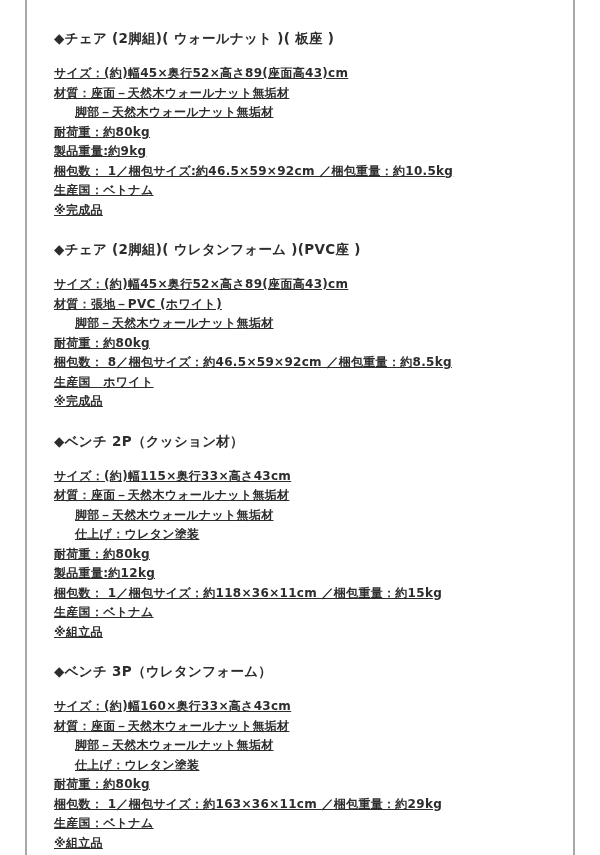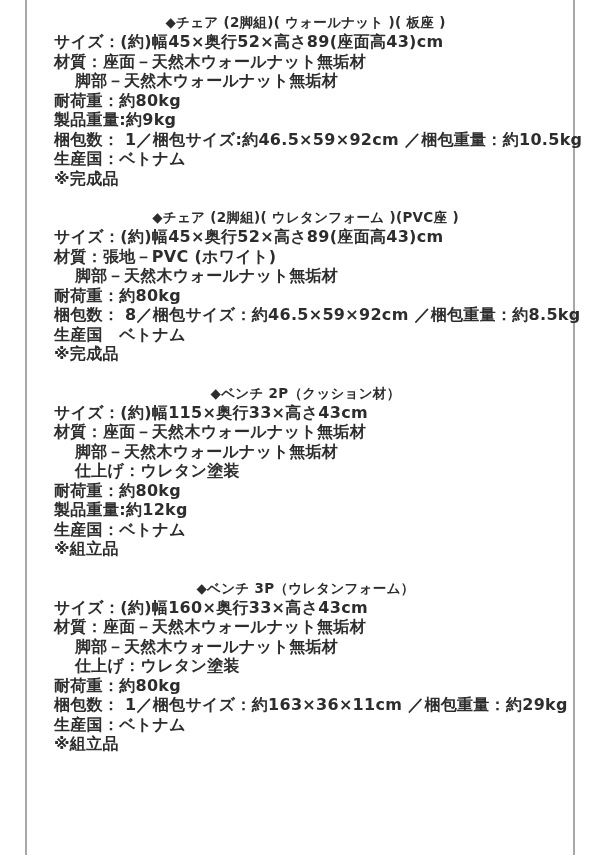--- a/index.html
+++ b/index.html
@@ -20,39 +20,39 @@
     min-height: 855px;
     border-left: 2px solid #a8a8a8;
     border-right: 2px solid #a8a8a8;
     padding-top: 12px;
     padding-bottom: 8px;
   }
   .spec-section {
     margin: 0 0 19px 0;
   }
   .spec-title {
-    margin: 0;
+    margin: 16px;
     padding-left: 11px;
     font-size: 13.5px;
     font-weight: 700;
     color: #2d2d2d;
     line-height: 20px;
     letter-spacing: 0.3px;
     white-space: pre;
-    text-align: center;
   }
   .spec-line {
     margin: 0;
     padding-left: 27px;
-    font-size: 16px;
+    font-size: 12px;
     font-weight: 700;
     color: #2d2d2d;
     line-height: 19.5px;
     letter-spacing: 0.3px;
     white-space: pre;
+    text-decoration: underline;
   }
   .spec-line.indent-1 {
     padding-left: 48px;
   }
 </style>
 </head>
 <body>
 
 <div class="spec-panel" id="panel">
   <section class="spec-section">
@@ -83,40 +83,41 @@
   <p class="spec-line">材質：張地－PVC (ホワイト)</p>
 
   <p class="spec-line indent-1">脚部－天然木ウォールナット無垢材</p>
 
 
   <p class="spec-line">耐荷重：約80kg</p>
 
 
   <p class="spec-line">梱包数： 8／梱包サイズ：約46.5×59×92cm ／梱包重量：約8.5kg</p>
 
-  <p class="spec-line">生産国　ベトナム</p>
+  <p class="spec-line">生産国　ホワイト</p>
 
   <p class="spec-line">※完成品</p>
 </section>
 
   <section class="spec-section">
     <h3 class="spec-title">◆ベンチ 2P（クッション材）</h3>
 
   <p class="spec-line">サイズ：(約)幅115×奥行33×高さ43cm</p>
 
   <p class="spec-line">材質：座面－天然木ウォールナット無垢材</p>
 
   <p class="spec-line indent-1">脚部－天然木ウォールナット無垢材</p>
 
   <p class="spec-line indent-1">仕上げ：ウレタン塗装</p>
 
   <p class="spec-line">耐荷重：約80kg</p>
 
   <p class="spec-line">製品重量:約12kg</p>
 
+  <p class="spec-line">梱包数： 1／梱包サイズ：約118×36×11cm ／梱包重量：約15kg</p>
 
   <p class="spec-line">生産国：ベトナム</p>
 
   <p class="spec-line">※組立品</p>
 </section>
 
   <section class="spec-section">
     <h3 class="spec-title">◆ベンチ 3P（ウレタンフォーム）</h3>
 
   <p class="spec-line">サイズ：(約)幅160×奥行33×高さ43cm</p>

